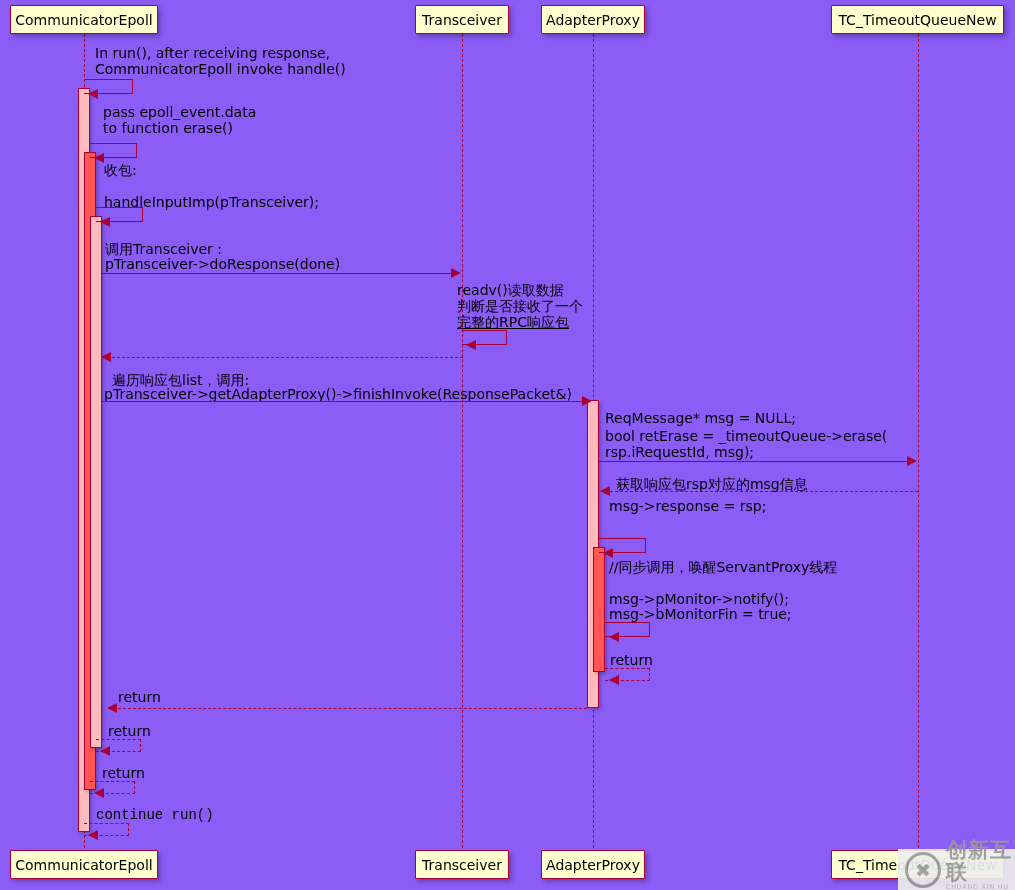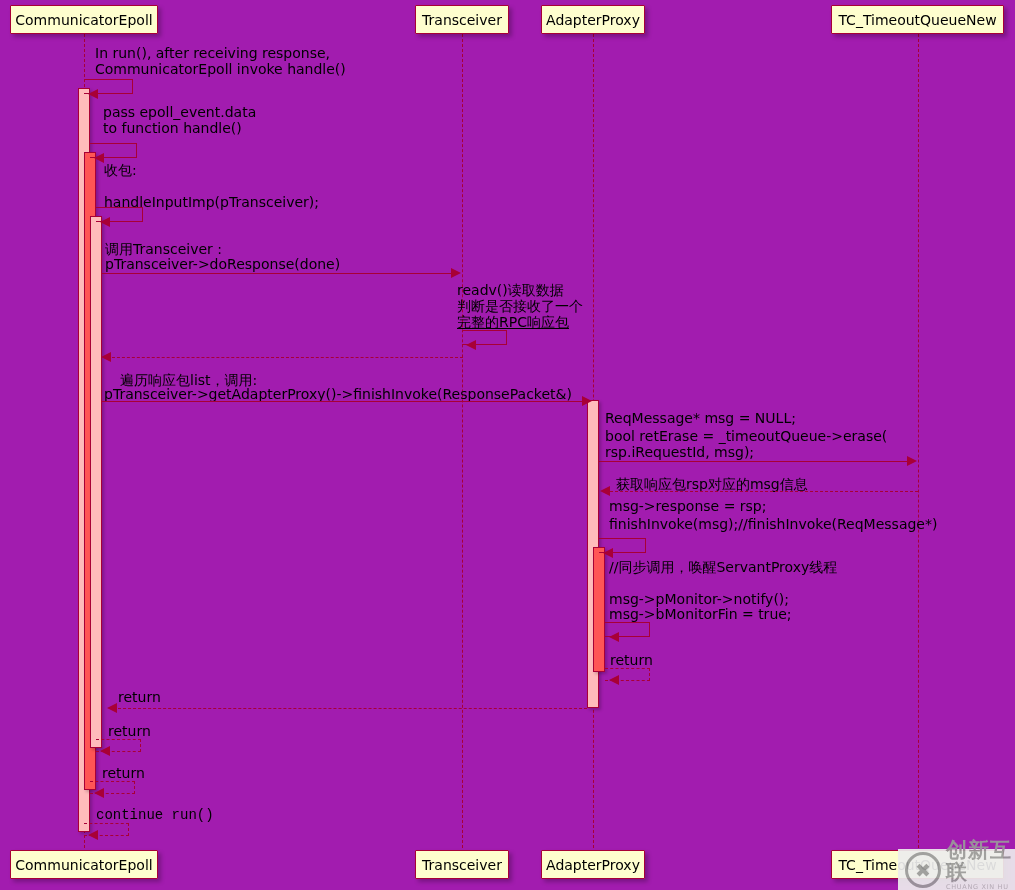--- a/index.html
+++ b/index.html
@@ -11,21 +11,21 @@
   body {
     font-family: "DejaVu Sans", "Liberation Sans", sans-serif;
     width: 1015px;
     height: 890px;
     overflow: hidden;
   }
   #diagram {
     position: relative;
     width: 1015px;
     height: 890px;
-    background: #a21caf;
+    background: #8b5cf6;
   }
 
   
   .participant {
     position: absolute;
     box-sizing: border-box;
     background: #FEFECE;
     border: 1.5px solid #A80036;
     color: #000000;
     font-size: 14px;
@@ -172,21 +172,21 @@
   <div class="participant" style="left:831px; top:850px; width:173px; height:29px; overflow:hidden;">
     <span>TC_TimeoutQueueNew</span>
   </div>
 
   <div class="msg-text" style="left:95px; top:46px;">In run(), after receiving response,</div>
   <div class="msg-text" style="left:95px; top:62px;">CommunicatorEpoll invoke handle()</div>
   <div class="self-loop" style="left:84px; top:79px; width:49px; height:15px;"></div>
   <div class="arrow-head arrow-left" style="left:88px; top:89px;"></div>
 
   <div class="msg-text" style="left:103px; top:105px;">pass epoll_event.data</div>
-  <div class="msg-text" style="left:103px; top:121px;">to function handle()</div>
+  <div class="msg-text" style="left:103px; top:121px;">to function erase()</div>
   <div class="self-loop" style="left:90px; top:143px; width:47px; height:15px;"></div>
   <div class="arrow-head arrow-left" style="left:94px; top:153px;"></div>
 
   <div class="msg-text" style="left:104px; top:163px;">收包:</div>
   <div class="msg-text" style="left:104px; top:195px;">handleInputImp(pTransceiver);</div>
   <div class="self-loop" style="left:96px; top:207px; width:47px; height:15px;"></div>
   <div class="arrow-head arrow-left" style="left:100px; top:217px;"></div>
 
   <div class="msg-text" style="left:105px; top:242px;">调用Transceiver :</div>
   <div class="msg-text" style="left:105px; top:257px;">pTransceiver-&gt;doResponse(done)</div>
@@ -195,37 +195,36 @@
 
   <div class="msg-text" style="left:457px; top:283px;">readv()读取数据</div>
   <div class="msg-text" style="left:457px; top:299px;">判断是否接收了一个</div>
   <div class="msg-text" style="left:457px; top:315px;text-decoration:underline;">完整的RPC响应包</div>
   <div class="self-loop" style="left:462px; top:330px; width:45px; height:15px;"></div>
   <div class="arrow-head arrow-left" style="left:466px; top:340px;"></div>
 
   <div class="msg-line dotted" style="left:107px; top:357px; width:356px;"></div>
   <div class="arrow-head arrow-left" style="left:101px; top:352px;"></div>
 
-  <div class="msg-text" style="left:120px; top:373px;">遍历响应包list，调用:</div>
+  <div class="msg-text" style="left:112px; top:373px;">遍历响应包list，调用:</div>
   <div class="msg-text" style="left:104px; top:387px;">pTransceiver-&gt;getAdapterProxy()-&gt;finishInvoke(ResponsePacket&amp;)</div>
   <div class="msg-line" style="left:102px; top:401px; width:485px;"></div>
   <div class="arrow-head arrow-right" style="left:582px; top:396px;"></div>
 
   <div class="msg-text" style="left:605px; top:411px;">ReqMessage* msg = NULL;</div>
   <div class="msg-text" style="left:605px; top:429px;">bool retErase = _timeoutQueue-&gt;erase(</div>
   <div class="msg-text" style="left:605px; top:445px;text-align:center;">rsp.iRequestId, msg);</div>
   <div class="msg-line" style="left:599px; top:461px; width:312px;"></div>
   <div class="arrow-head arrow-right" style="left:907px; top:456px;"></div>
 
   <div class="msg-text" style="left:616px; top:477px;">获取响应包rsp对应的msg信息</div>
   <div class="msg-line dotted" style="left:610px; top:491px; width:308px;"></div>
   <div class="arrow-head arrow-left" style="left:600px; top:486px;"></div>
 
   <div class="msg-text" style="left:609px; top:499px;">msg-&gt;response = rsp;</div>
-  <div class="msg-text" style="left:609px; top:517px;">finishInvoke(msg);//finishInvoke(ReqMessage*)</div>
   <div class="self-loop" style="left:599px; top:538px; width:47px; height:15px;"></div>
   <div class="arrow-head arrow-left" style="left:603px; top:548px;"></div>
 
   <div class="msg-text" style="left:609px; top:560px;">//同步调用，唤醒ServantProxy线程</div>
   <div class="msg-text" style="left:609px; top:592px;">msg-&gt;pMonitor-&gt;notify();</div>
   <div class="msg-text" style="left:609px; top:607px;">msg-&gt;bMonitorFin = true;</div>
   <div class="self-loop" style="left:605px; top:622px; width:45px; height:15px;"></div>
   <div class="arrow-head arrow-left" style="left:609px; top:632px;"></div>
 
   <div class="msg-text" style="left:610px; top:653px;">return</div>

